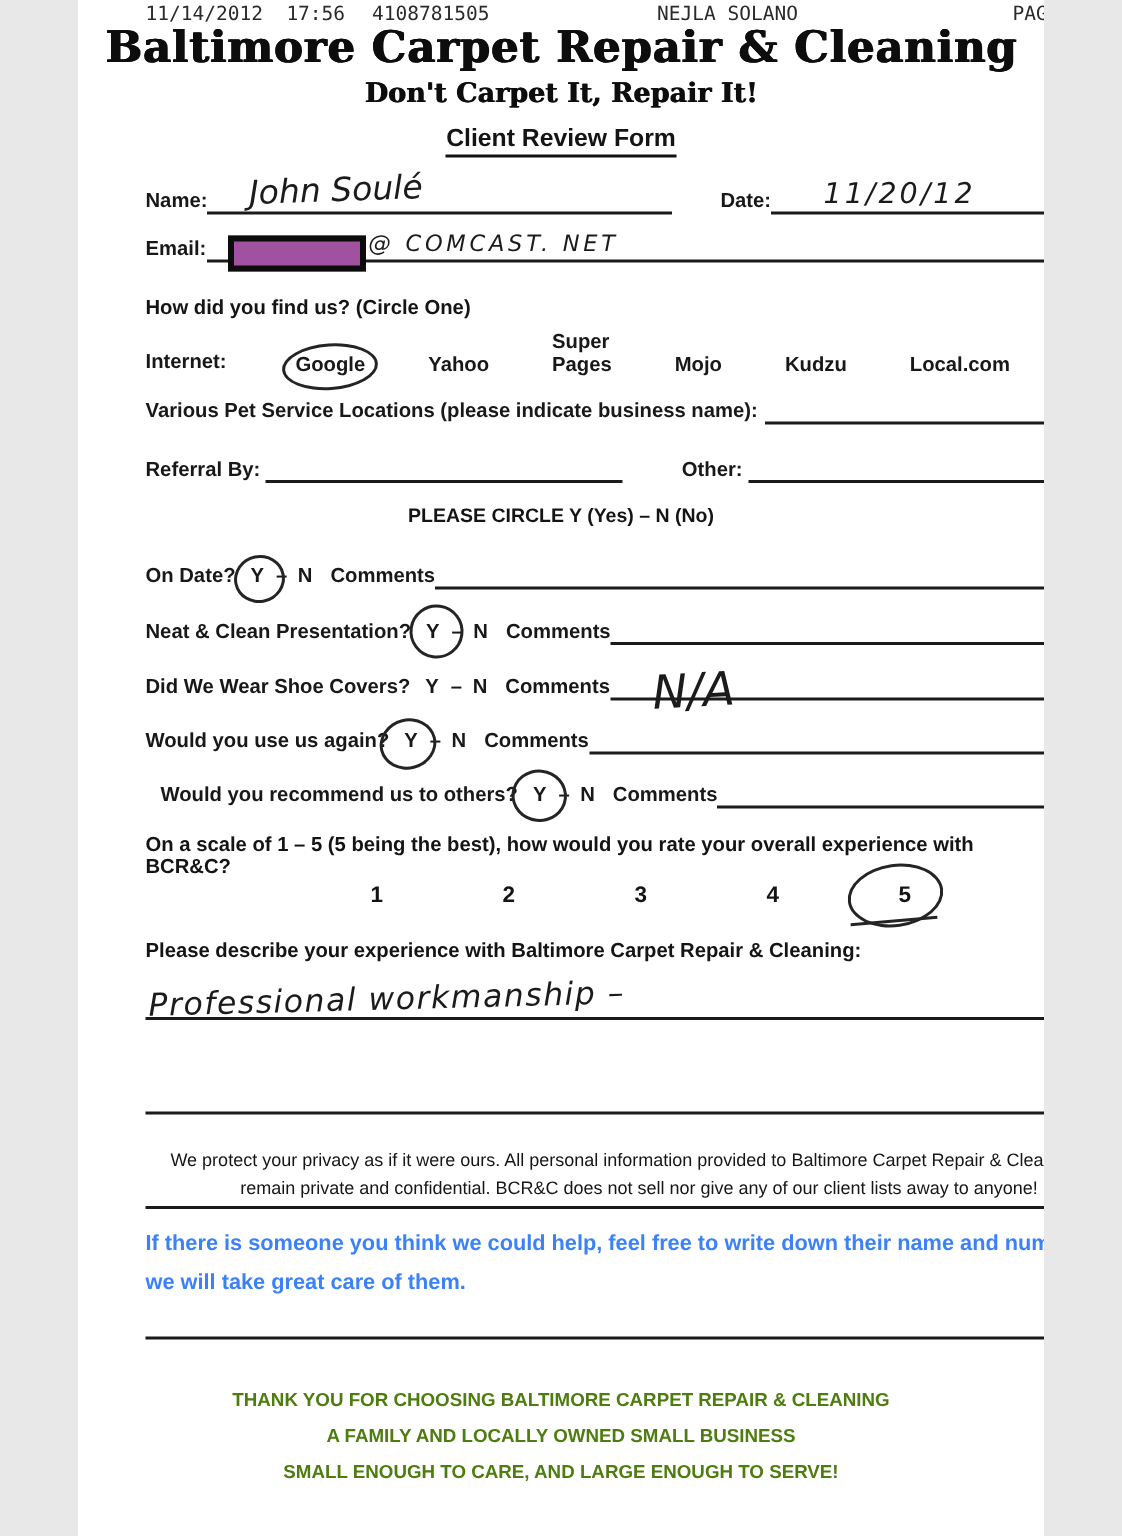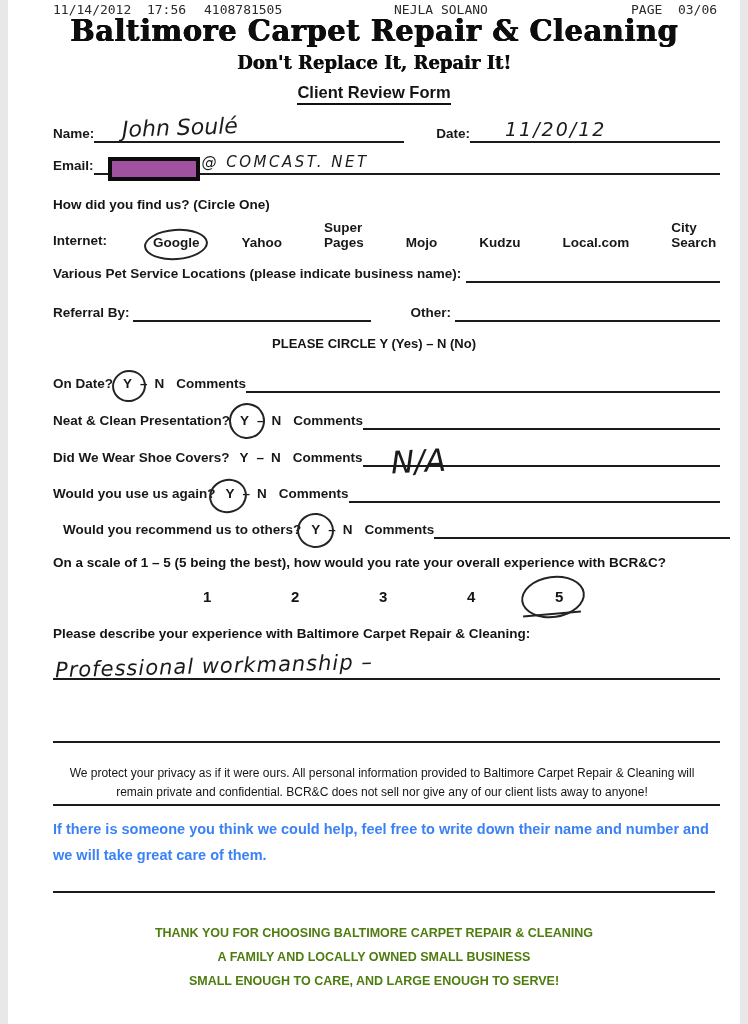--- a/index.html
+++ b/index.html
@@ -1,17 +1,17 @@
 <!DOCTYPE html>
 <html><head>
 <meta charset="utf-8">
 <style>
   html,body{margin:0;padding:0;}
   body{background:#e8e8e8;font-family:"Liberation Sans",sans-serif;}
-  .page{position:relative;width:732px;height:1024px;background:#ffffff;color:#141414;overflow:hidden;margin:0 auto;}
+  .page{position:relative;width:644px;height:1024px;background:#ffffff;color:#141414;overflow:hidden;margin:0 auto;}
 
   .abs{position:absolute;}
   .mono{font-family:"DejaVu Sans Mono","Liberation Mono",monospace;font-size:13px;color:#2a2a2a;white-space:pre;}
 
   .company-title{left:0;right:0;top:14px;text-align:center;font-family:"DejaVu Serif","Liberation Serif",serif;
     font-weight:900;font-size:29px;letter-spacing:.5px;color:#0d0d0d;
     text-shadow:.8px 0 0 #0d0d0d, 0 .4px 0 #0d0d0d;}
   .tagline{left:0;right:0;top:52px;text-align:center;font-family:"DejaVu Serif","Liberation Serif",serif;
     font-weight:900;font-size:18px;color:#0d0d0d;text-shadow:.6px 0 0 #0d0d0d;}
   .form-title-wrap{left:0;right:0;top:83px;text-align:center;}
@@ -48,21 +48,21 @@
 <div class="page">
 
   <div>
     <span class="abs mono" style="left:45px;top:2px">11/14/2012  17:56</span>
     <span class="abs mono" style="left:196px;top:2px">4108781505</span>
     <span class="abs mono" style="left:386px;top:2px">NEJLA SOLANO</span>
     <span class="abs mono" style="left:623px;top:2px">PAGE  03/06</span>
   </div>
 
   <div class="abs company-title">Baltimore Carpet Repair &amp; Cleaning</div>
-  <div class="abs tagline">Don't Replace It, Repair It!</div>
+  <div class="abs tagline">Don't Carpet It, Repair It!</div>
   <div class="abs form-title-wrap">
     <span class="form-title">Client Review Form</span>
   </div>
 
   <div class="row" style="top:119px;height:24px;">
     <span class="lbl">Name:</span>
     <span class="uline" style="width:310px;">
       <span class="hand abs" style="left:28px;bottom:1px;font-size:22px;transform:rotate(-2deg);">John Soulé</span>
     </span>
     <span style="width:32px;"></span>

